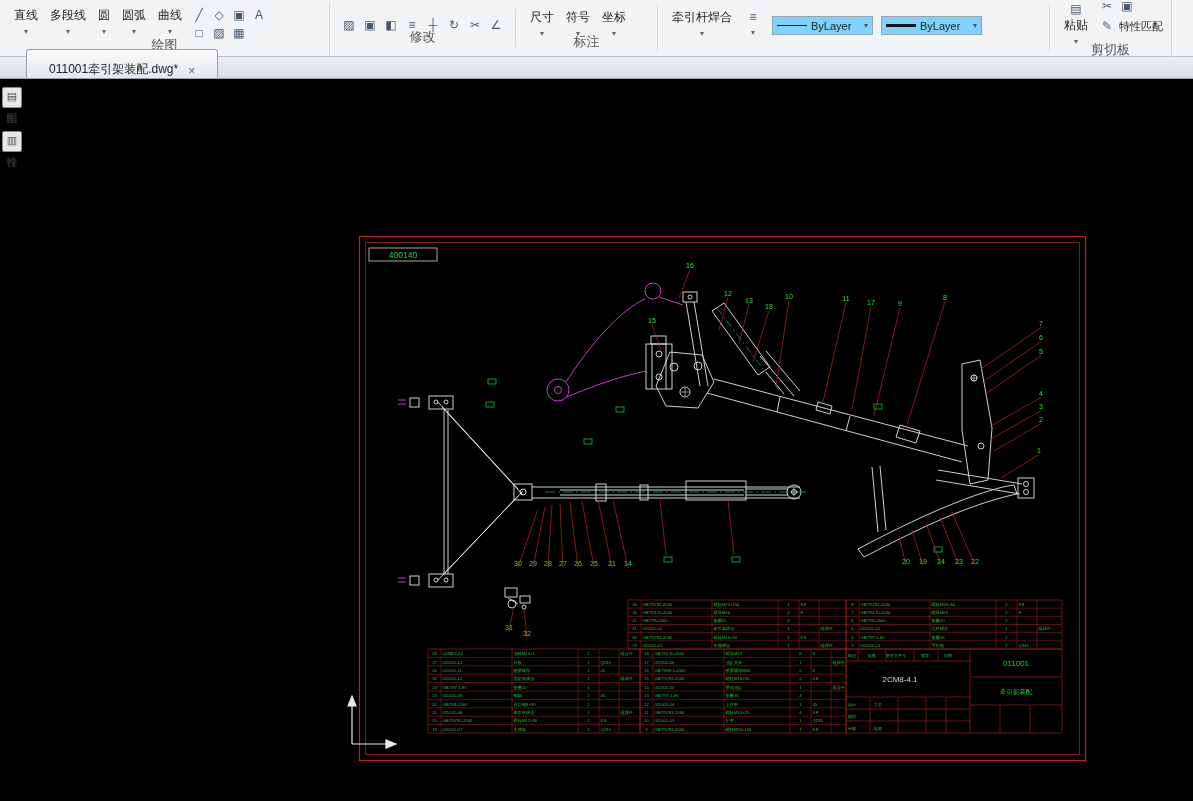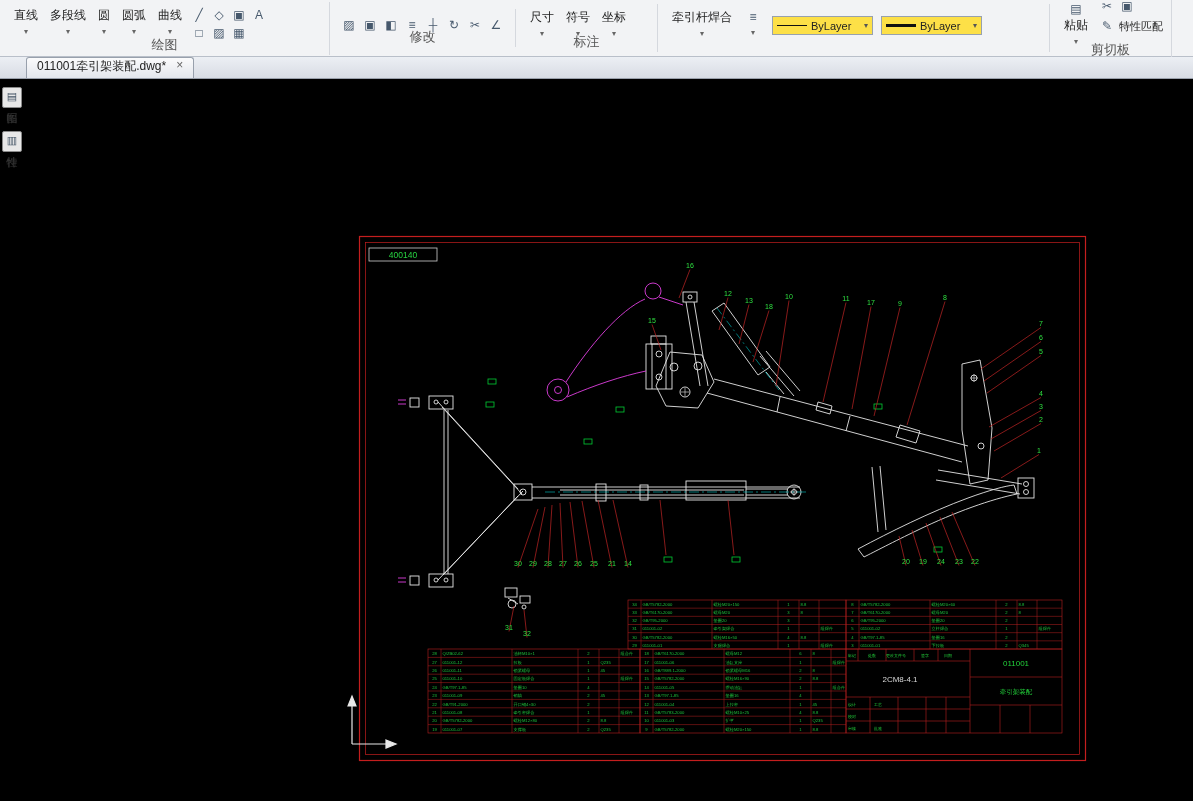--- a/index.html
+++ b/index.html
@@ -12,34 +12,34 @@
     border-right:1px solid #d5d8de}
   .glabel{position:absolute;left:0;right:0;bottom:0;text-align:center;font-size:13px;color:#555;padding-bottom:1px}
   .bigset{display:flex;align-items:flex-start}
   .btn-big{display:flex;flex-direction:column;align-items:center;padding:3px 6px 0 6px;
     font-size:12px;color:#222;border-radius:2px;white-space:nowrap;cursor:default}
   .btn-big .car{font-size:8px;color:#666;line-height:9px;margin-top:3px}
   .iconrow{display:flex;align-items:center;gap:3px;margin:6px 2px 0 2px}
   .icongrid{display:grid;grid-auto-flow:column;grid-template-rows:16px 16px;gap:2px;margin:3px 2px 0 2px}
   .icon{min-width:18px;height:16px;font-size:12px;color:#46586c;display:flex;align-items:center;
     justify-content:center;border-radius:2px}
-  .combo{display:flex;align-items:center;height:19px;background:#fde047;border:1px solid #98a1ad;
+  .combo{display:flex;align-items:center;height:19px;background:#7dd3fc;border:1px solid #98a1ad;
     padding:0 4px;font-size:11px;color:#222;margin:10px 4px 0 4px}
   .combo .lsw{width:30px;border-top:1px solid #111;margin-right:4px}
   .combo .lsw.thick{border-top:3px solid #111}
   .combo .val{min-width:50px;max-width:66px;overflow:hidden;white-space:nowrap}
   .combo .car{font-size:8px;color:#555;margin-left:3px}
   .clipcol{display:flex;flex-direction:column;margin-left:4px}
   .cliptop{display:flex;gap:2px}
   .matchrow{display:flex;align-items:center;gap:3px;font-size:11px;color:#222;margin-top:4px;white-space:nowrap}
   
   .tabbar{position:absolute;top:57px;left:0;width:1193px;height:22px;
     background:linear-gradient(#eceff4,#d8dce4);border-bottom:1px solid #9aa0ab;
     display:flex;align-items:flex-end;padding-left:26px}
-  .doc-tab{height:21px;display:flex;align-items:flex-start;gap:10px;padding:0 10px;
+  .doc-tab{height:29px;display:flex;align-items:flex-end;gap:10px;padding:0 22px;
     background:linear-gradient(#fbfbfc,#e3e6ec);border:1px solid #98a0ac;border-bottom:none;
     border-radius:3px 3px 0 0;font-size:12px;color:#222;white-space:nowrap}
   .doc-tab .close{color:#666;font-size:12px}
   
   .canvas{position:absolute;top:79px;left:0;width:1193px;height:722px;background:#000}
   .side-tab{position:absolute;left:2px;width:20px;background:#e8e8e8;border:1px solid #8a8a8a;
     border-radius:2px;display:flex;flex-direction:column;align-items:center;padding:2px 0 3px 0;
     gap:1px;font-size:11px;color:#333;z-index:3}
   .side-tab .vlabel{writing-mode:vertical-rl;text-orientation:upright;font-size:11px;line-height:12px}
   .side-tab .sicon{font-size:11px;color:#456}

